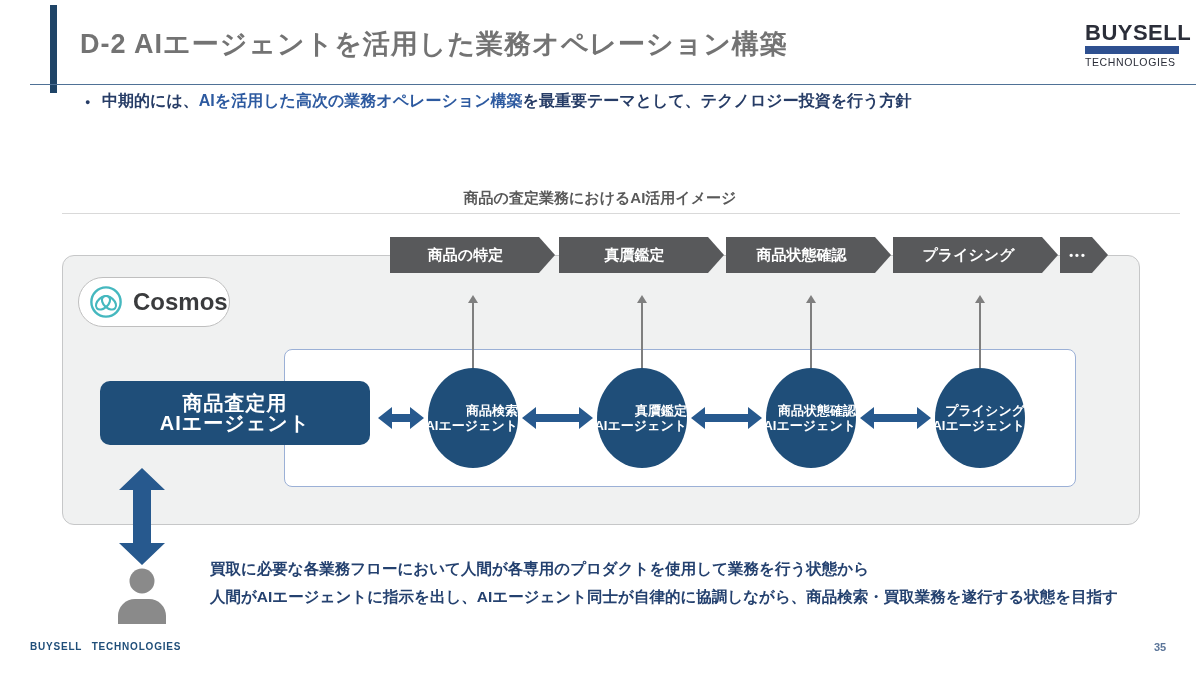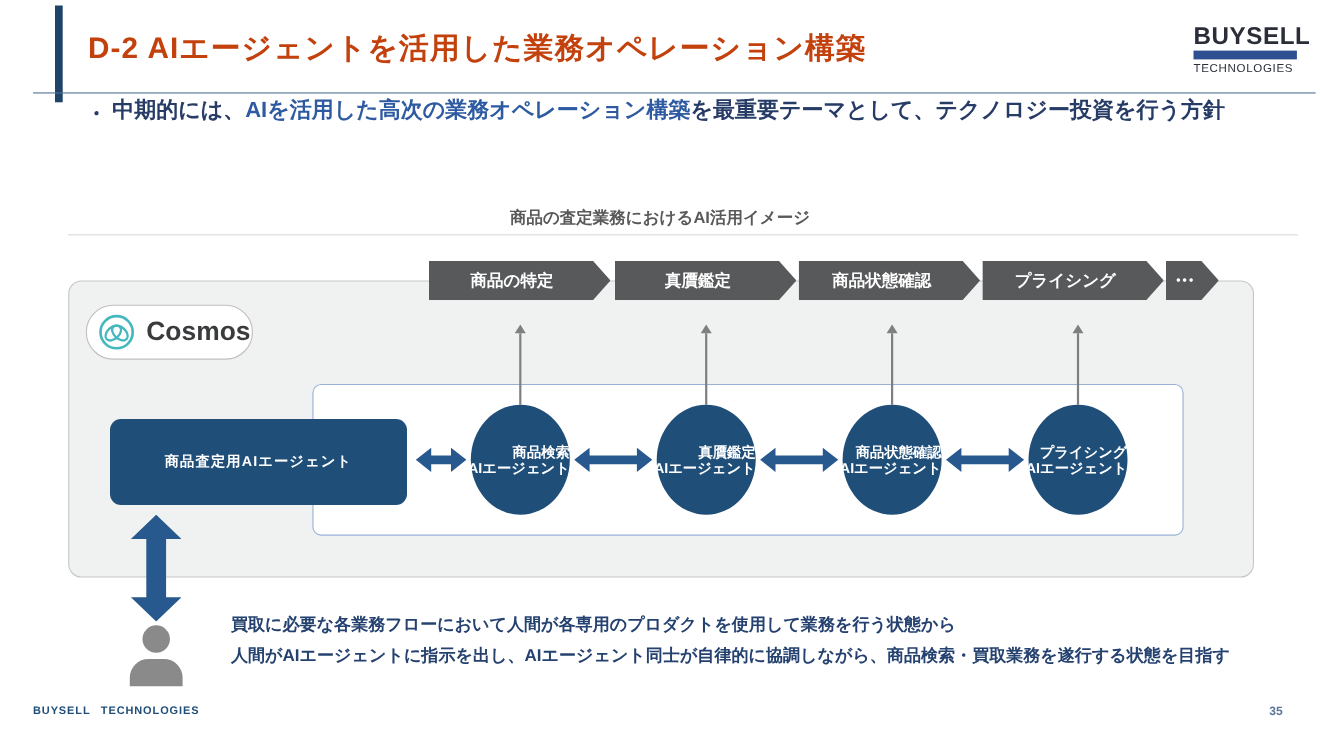--- a/index.html
+++ b/index.html
@@ -6,50 +6,50 @@
   body{
     width:1200px;height:674px;position:relative;overflow:hidden;
     background:#ffffff;
     font-family:"Liberation Sans","DejaVu Sans",sans-serif;
     -webkit-font-smoothing:antialiased;
   }
   .abs{position:absolute;}
 
   
   .accent-bar{left:50px;top:5px;width:7px;height:88px;background:#1f4467;}
-  .page-title{left:80px;top:26px;margin:0;font-size:27px;font-weight:700;color:#c2410c;letter-spacing:1px;white-space:nowrap;}
+  .page-title{left:80px;top:26px;margin:0;font-size:27px;font-weight:700;color:#737373;letter-spacing:1px;white-space:nowrap;}
   .title-divider{left:30px;top:84px;width:1166px;height:1px;background:#4f7196;}
   .logo{left:1085px;top:22px;width:100px;text-align:left;}
   .logo-top{font-size:22px;font-weight:900;color:#2b2e39;letter-spacing:0.5px;line-height:22px;}
   .logo-bar{width:94px;height:8px;background:#2e5090;margin-top:2px;}
   .logo-bottom{font-size:10.5px;font-weight:400;color:#2b2e39;letter-spacing:0.6px;margin-top:2px;}
 
   
   .bullet-list{left:85px;top:90px;width:1035px;margin:0;padding:0;list-style:none;}
-  .bullet-list li{position:relative;padding-left:17px;font-size:20px;line-height:21px;margin-bottom:11px;color:#263c66;}
+  .bullet-list li{position:relative;padding-left:17px;font-size:16px;line-height:21px;margin-bottom:11px;color:#263c66;}
   .bullet-list li::before{content:"●";position:absolute;left:0;top:2px;font-size:9px;color:#263c66;}
   .seg-regular{font-weight:700;color:#263c66;}
   .seg-bold{font-weight:800;color:#2d5aa0;}
 
   
   .caption{left:0;top:189px;width:1200px;text-align:center;font-size:15px;font-weight:700;color:#595959;}
   .caption-divider{left:62px;top:213px;width:1118px;height:1px;background:#d9d9d9;}
 
   
   .gray-box{left:62px;top:255px;width:1078px;height:270px;background:#f0f1f1;border:1px solid #c6c7c8;border-radius:12px;box-sizing:border-box;}
   .chevron{top:237px;height:36px;background:#58595b;color:#ffffff;font-size:15px;font-weight:700;
     display:flex;align-items:center;justify-content:center;padding-right:14px;box-sizing:border-box;
     clip-path:polygon(0 0, calc(100% - 16px) 0, 100% 50%, calc(100% - 16px) 100%, 0 100%);z-index:3;}
   .chevron.dots{font-size:11px;letter-spacing:2px;padding-right:12px;}
   .cosmos-pill{left:78px;top:277px;width:152px;height:50px;background:#ffffff;border:1px solid #bfbfbf;border-radius:26px;
     display:flex;align-items:center;gap:9px;padding-left:9px;box-sizing:border-box;z-index:2;}
   .cosmos-label{font-size:24px;font-weight:600;color:#3a3b3d;}
   .inner-box{left:284px;top:349px;width:792px;height:138px;background:#ffffff;border:1px solid #9bb0d6;border-radius:8px;box-sizing:border-box;z-index:1;}
-  .main-box{left:100px;top:381px;width:270px;height:78px;background:#1f4e79;border-radius:10px;z-index:2;
-    display:flex;flex-direction:row;align-items:center;justify-content:center;color:#ffffff;font-size:13px;font-weight:700;line-height:20px;letter-spacing:1px;}
+  .main-box{left:100px;top:381px;width:270px;height:64px;background:#1f4e79;border-radius:10px;z-index:2;
+    display:flex;flex-direction:column;align-items:center;justify-content:center;color:#ffffff;font-size:20px;font-weight:700;line-height:20px;letter-spacing:1px;}
   .agent-circle{top:368px;width:90px;height:100px;background:#1f4e79;border-radius:50%;z-index:2;
     display:flex;flex-direction:column;align-items:flex-end;justify-content:center;color:#ffffff;font-size:13px;font-weight:700;line-height:15px;white-space:nowrap;}
   .h-arrow{top:406px;z-index:2;}
   .v-arrow{top:303px;width:2px;height:65px;background:#7f7f7f;z-index:2;}
   .v-arrow::before{content:"";position:absolute;top:-8px;left:-4px;border-left:5px solid transparent;border-right:5px solid transparent;border-bottom:8px solid #7f7f7f;}
   .big-varrow{left:119px;top:468px;z-index:3;}
   .person{left:112px;top:568px;}
 
   
   .notes{left:210px;top:560px;width:960px;}

